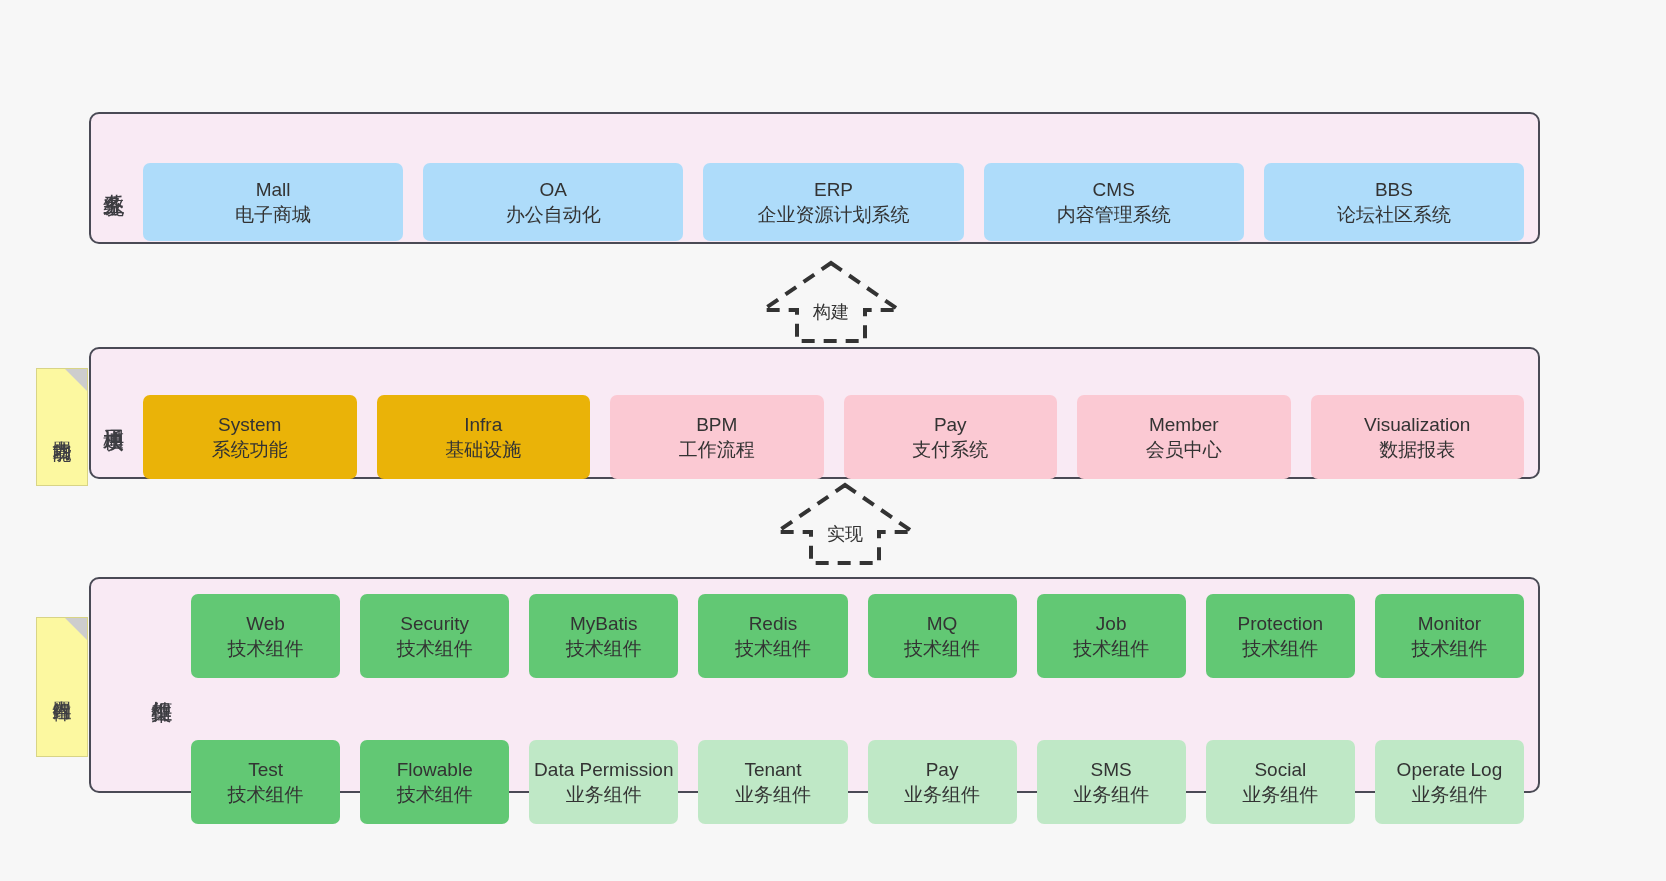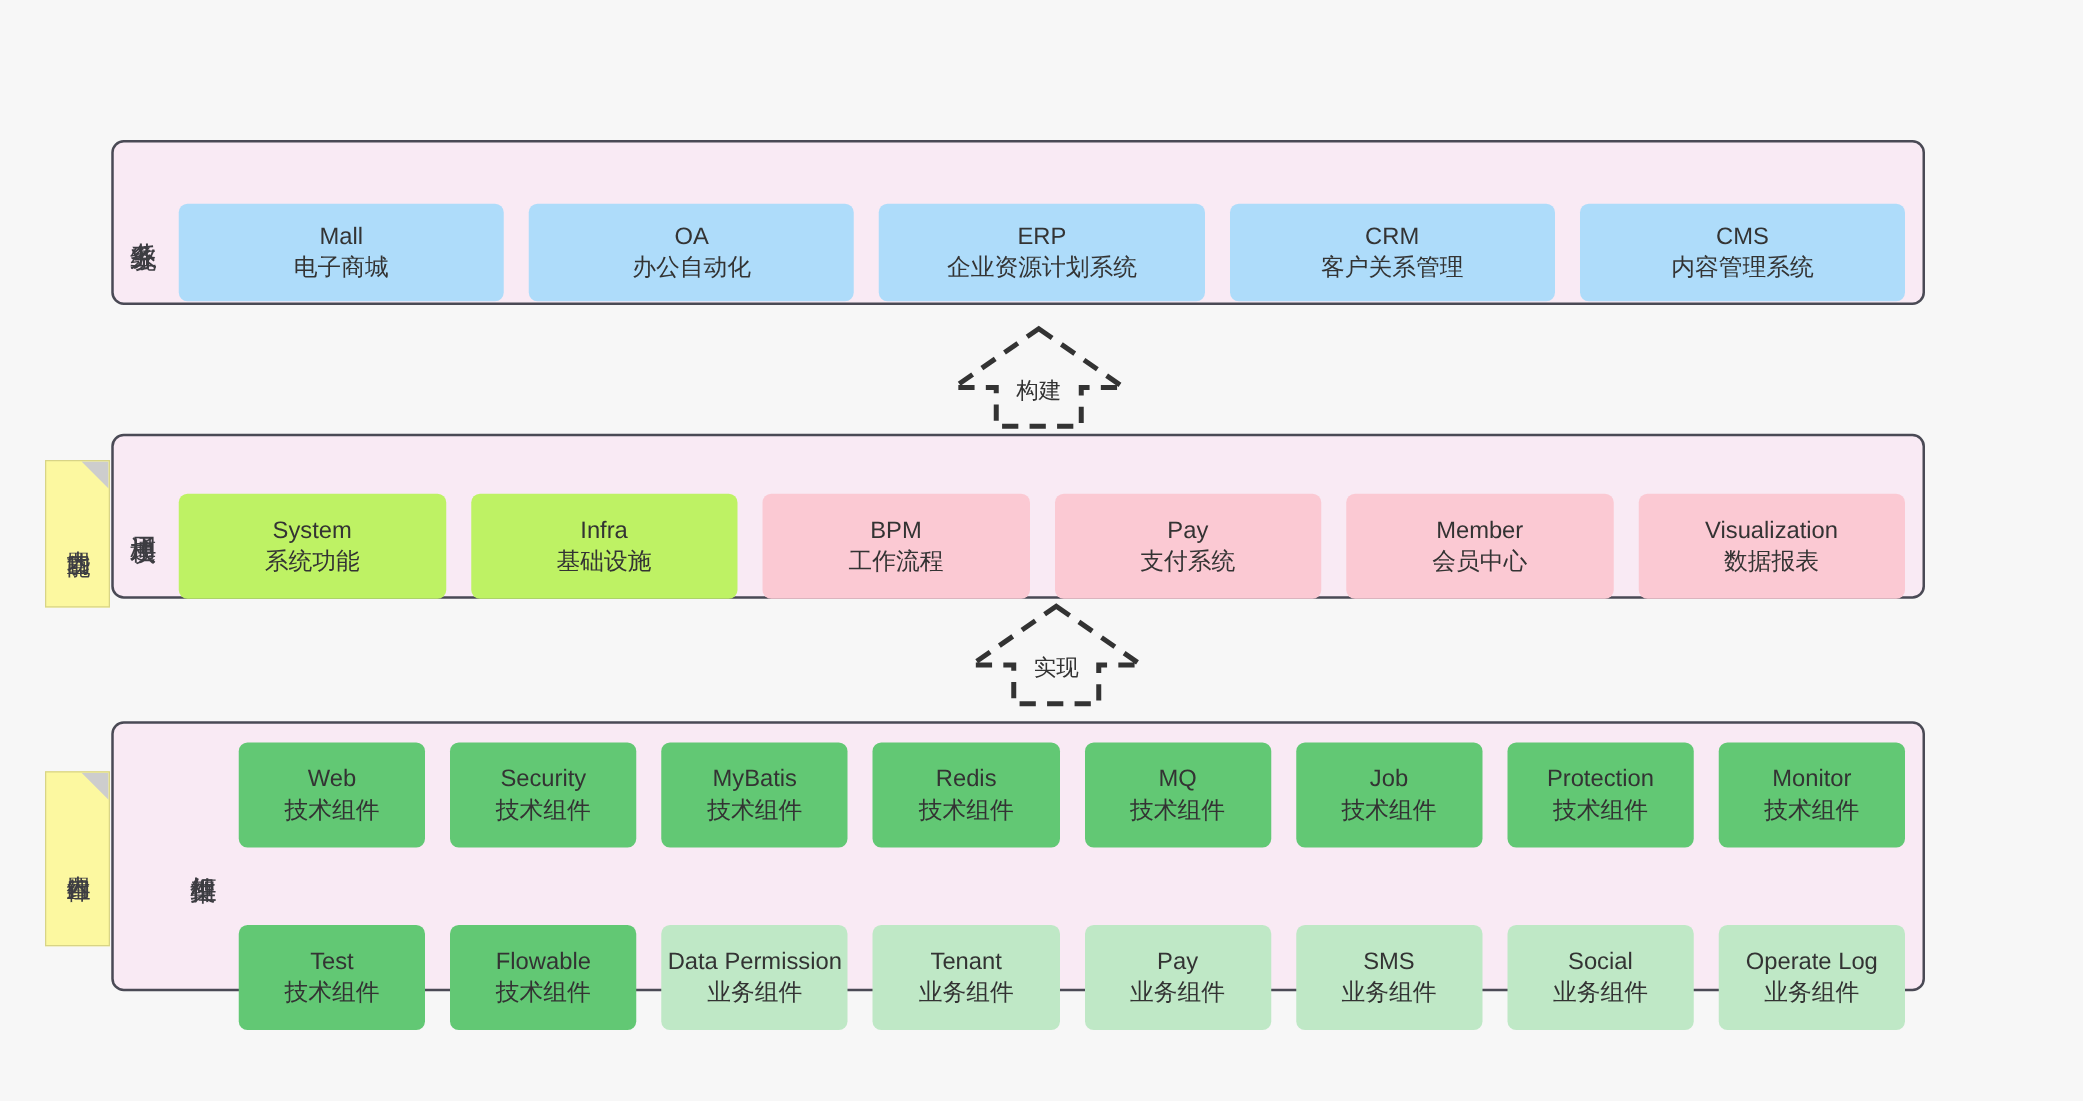--- a/index.html
+++ b/index.html
@@ -80,21 +80,21 @@
     margin-top: 48px;
   }
   .card .ln { display: block; white-space: nowrap; }
   .card.wrap .ln { white-space: normal; }
 
   .h-biz  { height: 78px; }
   .h-mod  { height: 84px; }
   .h-fw   { height: 84px; }
 
   .c-blue      { background: #aedcfa; }
-  .c-red       { background: #bef264; }
+  .c-red       { background: #eab308; }
   .c-pink      { background: #fbc9d3; }
   .c-green     { background: #62c874; }
   .c-lightgreen{ background: #bfe8c6; justify-content: center; }
 
   
   #layer-business { left: 89px;  top: 112px; width: 1451px; height: 132px; }
   #layer-modules  { left: 89px;  top: 347px; width: 1451px; height: 132px; }
   #layer-framework{ left: 89px;  top: 577px; width: 1451px; height: 216px; padding-left: 48px; }
 
   #layer-business  .layer-body { padding-left: 6px; }
@@ -165,26 +165,26 @@
         </div>
         <div class="card c-blue h-biz">
           <span class="ln">OA</span>
           <span class="ln">办公自动化</span>
         </div>
         <div class="card c-blue h-biz">
           <span class="ln">ERP</span>
           <span class="ln">企业资源计划系统</span>
         </div>
         <div class="card c-blue h-biz">
-          <span class="ln">CRM</span>
-          <span class="ln">客户关系管理</span>
-        </div>
-        <div class="card c-blue h-biz">
           <span class="ln">CMS</span>
           <span class="ln">内容管理系统</span>
+        </div>
+        <div class="card c-blue h-biz">
+          <span class="ln">BBS</span>
+          <span class="ln">论坛社区系统</span>
         </div>
       </div>
     </div>
   </div>
 
   <div class="arrow" id="arrow-build">
     <svg width="150" height="88" viewBox="0 0 150 88" fill="none" xmlns="http://www.w3.org/2000/svg">
       <path d="M75 5 L143 52 L109 52 L109 83 L41 83 L41 52 L7 52 Z" stroke="#333333" stroke-width="4" stroke-dasharray="13 9" stroke-linejoin="miter" fill="none"></path>
     </svg>
     <div class="arrow-label">构建</div>

